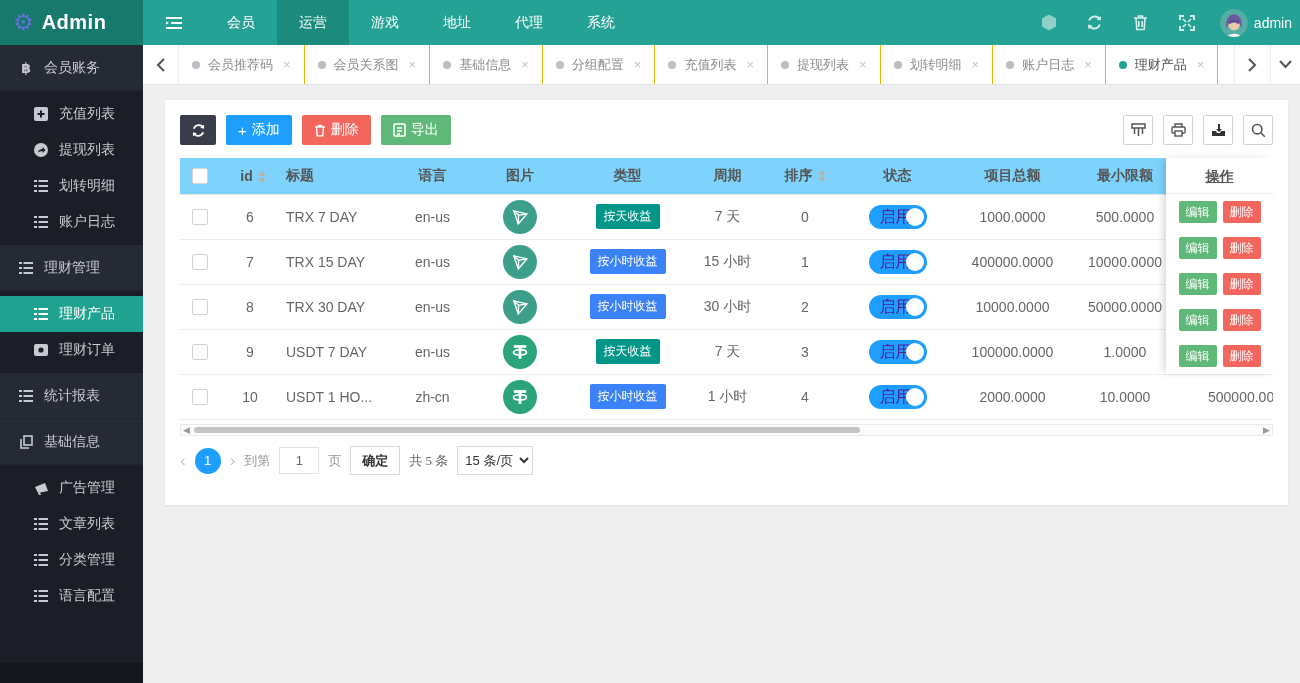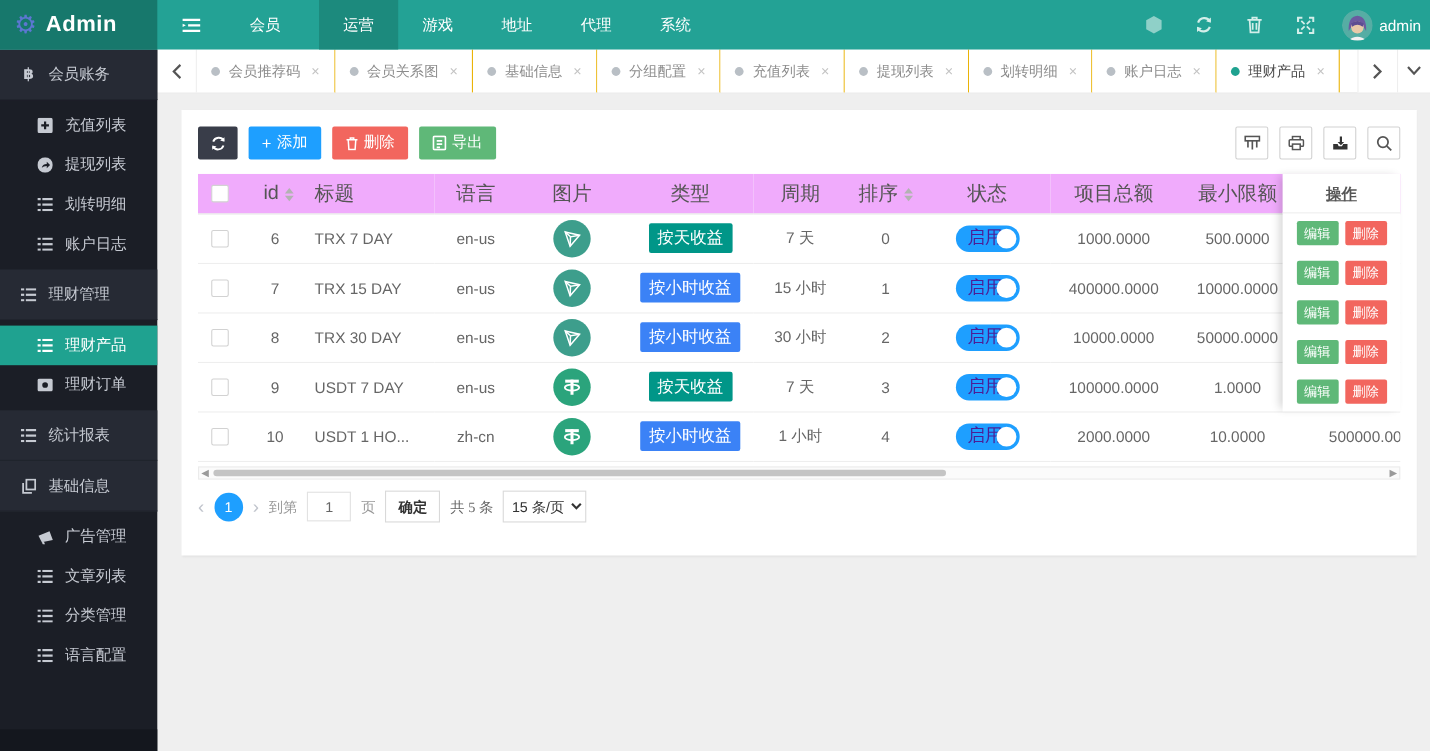--- a/index.html
+++ b/index.html
@@ -8,21 +8,21 @@
 
   
   .header { position:absolute; top:0; left:0; width:1300px; height:45px;
     background:#23A295; display:flex; align-items:stretch; z-index:30; }
   .logo { width:143px; background:#17786C; display:flex; align-items:center; padding-left:13px; gap:8px; }
   .gear { font-size:23px; color:#5C77D1; line-height:1; }
   .logo-text { color:#fff; font-weight:bold; font-size:20px; letter-spacing:.5px; }
   .hnav { display:flex; align-items:stretch; }
   .nav-item { display:flex; align-items:center; padding:0 22px; color:#fff;
     font-size:14px; cursor:pointer; }
-  .nav-item.active { background:#1C8A7D;margin-left:13px; }
+  .nav-item.active { background:#1C8A7D; }
   .nav-item svg { display:block; }
   .hright { margin-left:auto; display:flex; align-items:center; padding-right:8px; }
   .hicon { width:46px; height:45px; display:flex; align-items:center; justify-content:center;
     color:#BFE5DF; cursor:pointer; }
   .hicon svg { display:block; }
   .avatar { width:28px; height:28px; border-radius:50%; overflow:hidden; margin:0 6px 0 10px; cursor:pointer; }
   .uname { color:#fff; font-size:14px; cursor:pointer; }
 
   
   .sidebar { position:absolute; top:45px; left:0; width:143px; bottom:0;
@@ -66,37 +66,37 @@
   .btn.red  { background:#F2665E; }
   .btn.green{ background:#5FB878; }
   .tool-right { margin-left:auto; display:flex; gap:10px; }
   .iconbtn { width:30px; height:30px; border:1px solid #D2D2D2; border-radius:2px;
     background:#fff; display:flex; align-items:center; justify-content:center; color:#555; cursor:pointer; }
 
   
   .table-area { position:relative; height:266px; }
   .tscroll { overflow:hidden; width:1093px; height:266px; }
   table { border-collapse:collapse; table-layout:fixed; width:1130px; }
-  th { height:36px; background:#f0abfc; font-weight:normal; color:#555; font-size:18px;
+  th { height:36px; background:#7dd3fc; font-weight:bold; color:#555; font-size:14px;
     border-bottom:1px solid #E6E6E6; text-align:center; }
   td { height:45px; border-bottom:1px solid #EEE; text-align:center; font-size:14px;
     color:#666; background:#fff; overflow:hidden; white-space:nowrap; }
   th.tl, td.tl { text-align:left; padding-left:6px; }
   .cb { width:16px; height:16px; border:1px solid #D2D2D2; border-radius:2px;
     background:#fff; margin:0 auto; cursor:pointer; }
   .sort { display:inline-flex; flex-direction:column; gap:2px; margin-left:5px;
     vertical-align:middle; cursor:pointer; }
   .sort i { width:0; height:0; border-left:4px solid transparent; border-right:4px solid transparent; }
   .sort .up { border-bottom:5px solid #B2B2B2; }
   .sort .dn { border-top:5px solid #B2B2B2; }
   .coin { width:34px; height:34px; border-radius:50%; margin:0 auto; display:flex;
     align-items:center; justify-content:center; }
   .coin.trx { background:#3D9E8C; }
   .coin.usdt{ background:#2BA47C; }
-  .badge { display:inline-block; padding:4px 8px; border-radius:2px; color:#fff; font-size:15px; }
+  .badge { display:inline-block; padding:4px 8px; border-radius:2px; color:#fff; font-size:12px; }
   .badge.green { background:#009688; }
   .badge.blue  { background:#3b82f6; }
   .toggle { width:58px; height:24px; border-radius:12px; background:#1E9FFF; position:relative;
     margin:0 auto; color:#4c1d95; font-size:16px; line-height:24px; padding-left:11px;
     text-align:left; cursor:pointer; }
   .toggle::after { content:''; position:absolute; right:3px; top:3px; width:18px; height:18px;
     border-radius:50%; background:#fff; }
 
   .op-panel { position:absolute; top:0; right:0; width:107px; background:#fff;
     box-shadow:-4px 0 8px -2px rgba(0,0,0,.18); }

